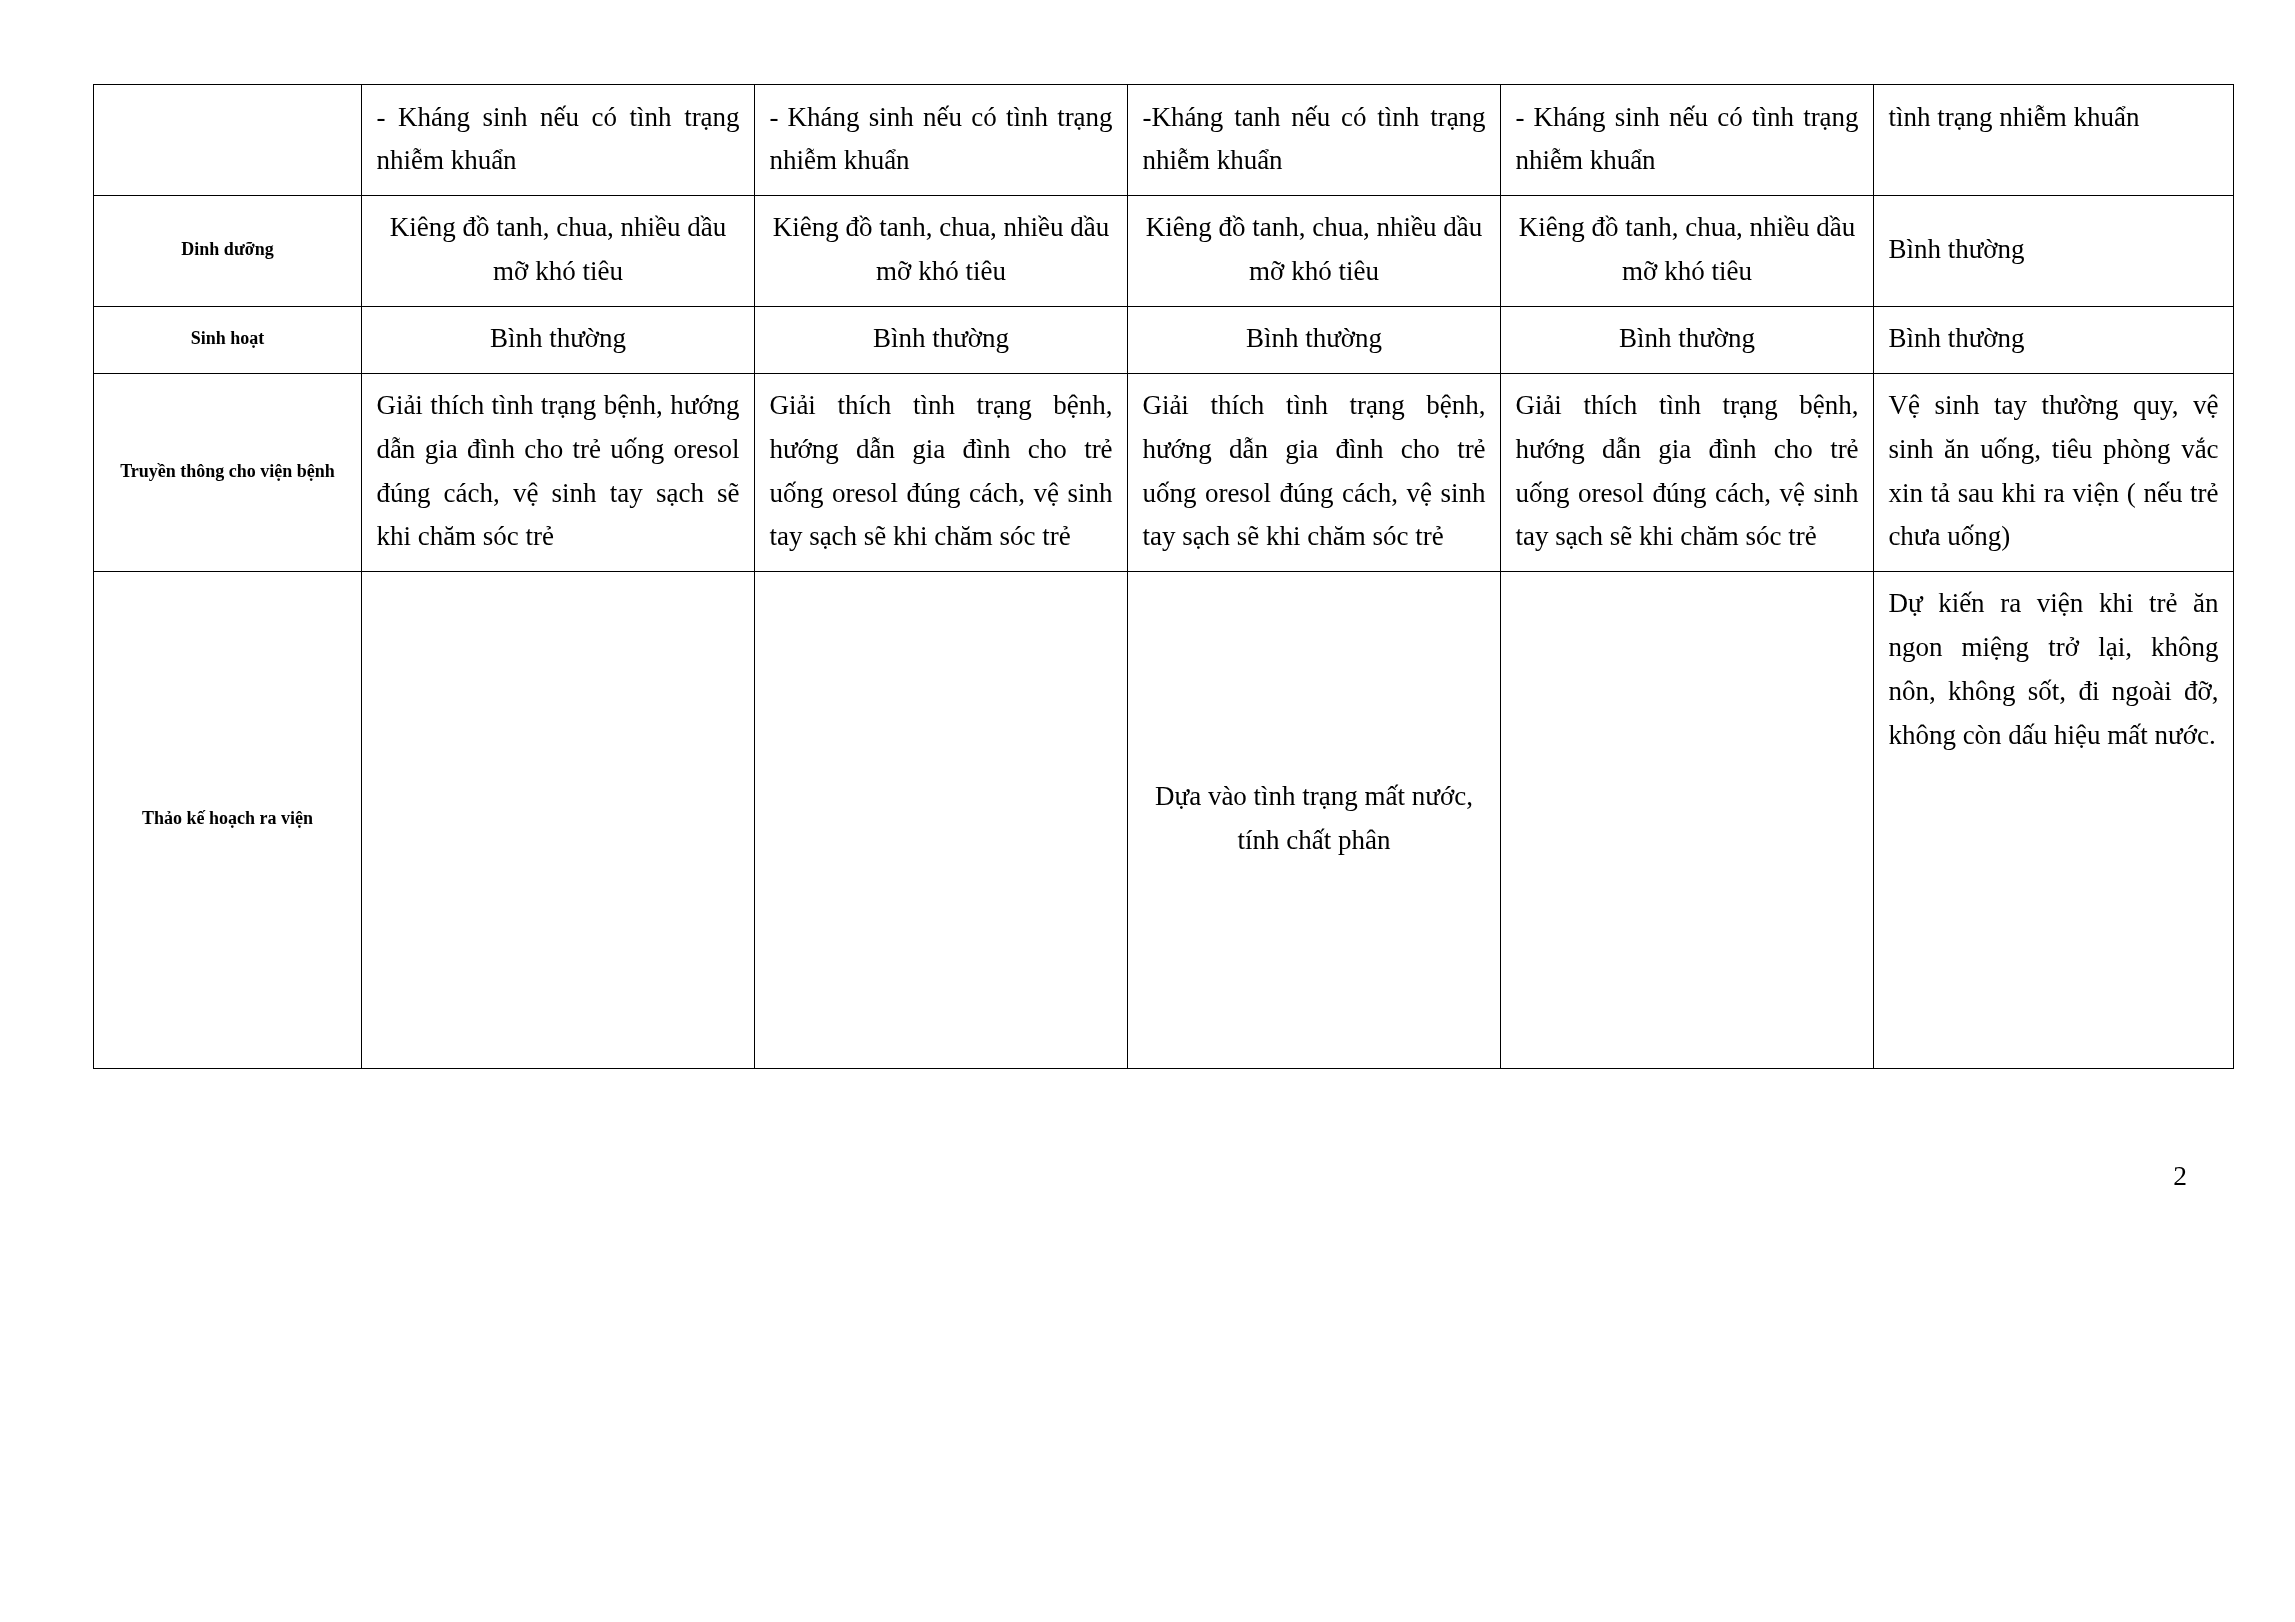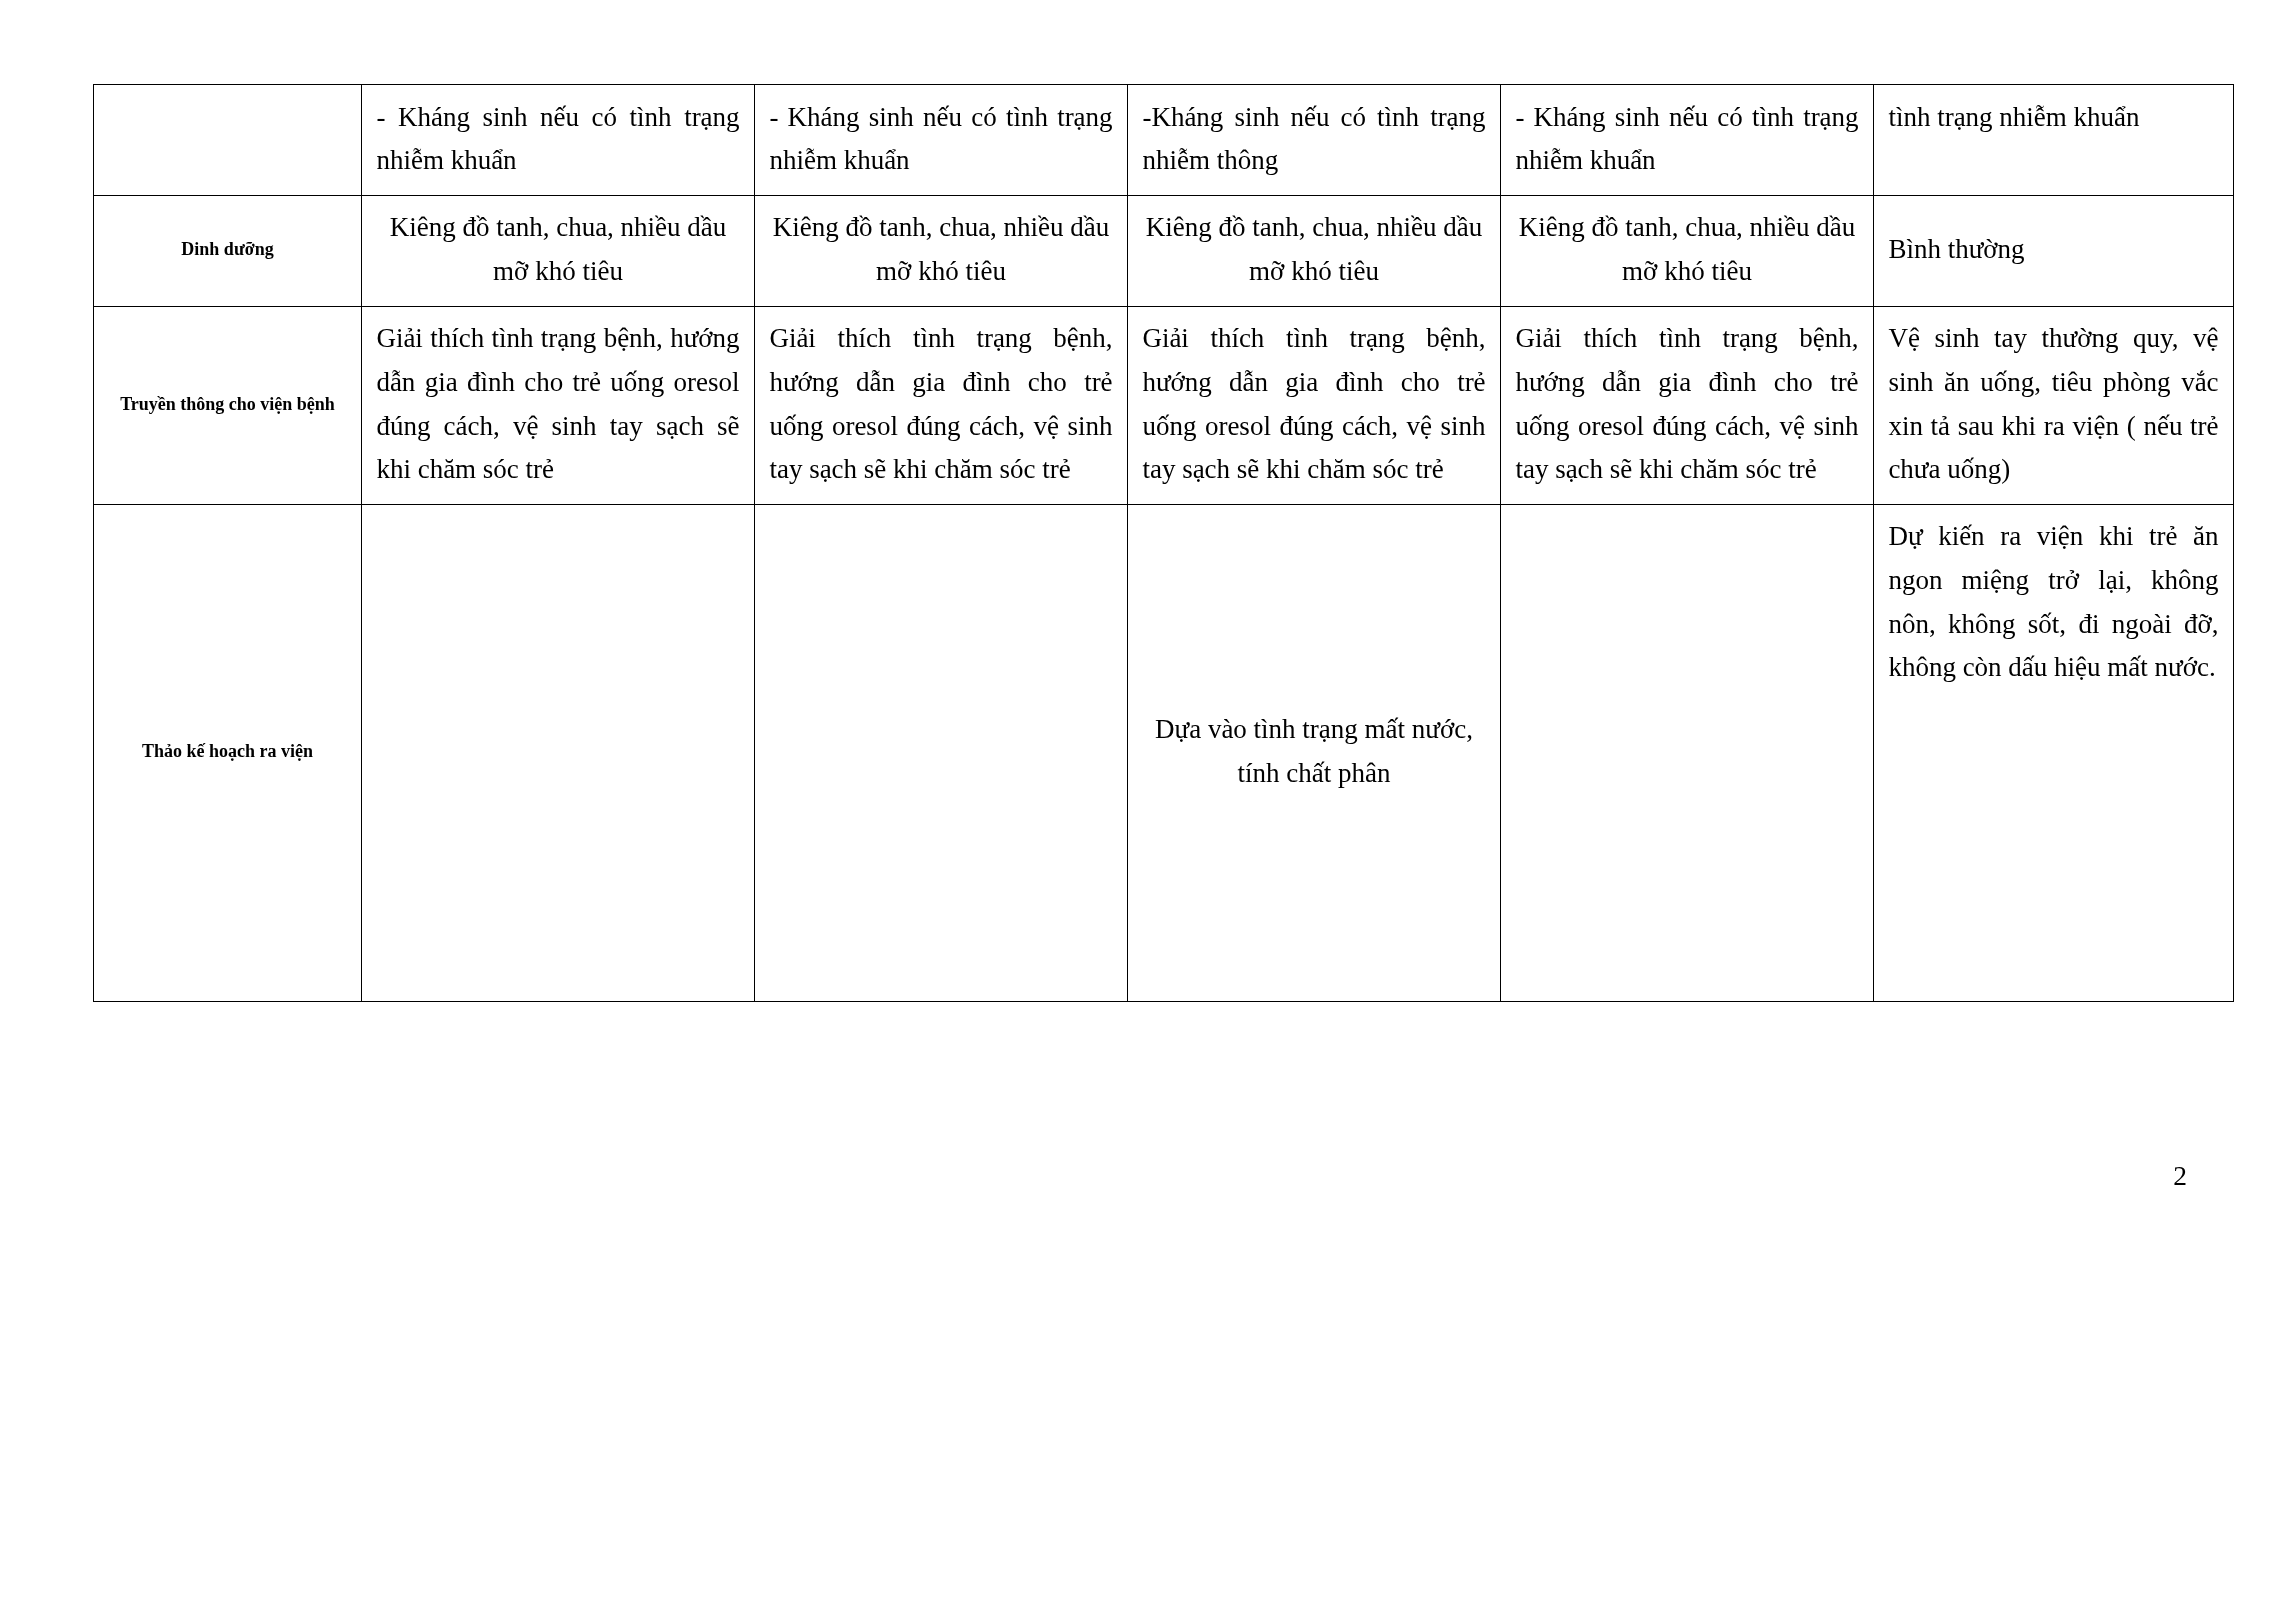--- a/index.html
+++ b/index.html
@@ -86,30 +86,38 @@
       <col class="col-c2">
       <col class="col-c3">
       <col class="col-c4">
       <col class="col-c5">
     </colgroup>
     <tbody>
       <tr>
         <td class="label-cell"></td>
         <td class="top-cell"><span class="justify-block">- Kháng sinh nếu có tình trạng nhiễm khuẩn</span></td>
         <td class="top-cell"><span class="justify-block">- Kháng sinh nếu có tình trạng nhiễm khuẩn</span></td>
-        <td class="top-cell"><span class="justify-block">-Kháng sinh nếu có tình trạng nhiễm thông</span></td>
+        <td class="top-cell"><span class="justify-block">-Kháng tanh nếu có tình trạng nhiễm khuẩn</span></td>
         <td class="top-cell"><span class="justify-block">- Kháng sinh nếu có tình trạng nhiễm khuẩn</span></td>
         <td class="top-cell"><span class="justify-block">tình trạng nhiễm khuẩn</span></td>
       </tr>
       <tr>
         <td class="label-cell">Dinh dưỡng</td>
         <td class="center-cell"><span>Kiêng đồ tanh, chua, nhiều dầu mỡ khó tiêu</span></td>
         <td class="center-cell"><span>Kiêng đồ tanh, chua, nhiều dầu mỡ khó tiêu</span></td>
         <td class="center-cell"><span>Kiêng đồ tanh, chua, nhiều dầu mỡ khó tiêu</span></td>
         <td class="center-cell"><span>Kiêng đồ tanh, chua, nhiều dầu mỡ khó tiêu</span></td>
+        <td><span>Bình thường</span></td>
+      </tr>
+      <tr>
+        <td class="label-cell">Sinh hoạt</td>
+        <td class="center-cell"><span>Bình thường</span></td>
+        <td class="center-cell"><span>Bình thường</span></td>
+        <td class="center-cell"><span>Bình thường</span></td>
+        <td class="center-cell"><span>Bình thường</span></td>
         <td><span>Bình thường</span></td>
       </tr>
       <tr>
         <td class="label-cell">Truyền thông cho viện bệnh</td>
         <td class="top-cell"><span class="justify-block">Giải thích tình trạng bệnh, hướng dẫn gia đình cho trẻ uống oresol đúng cách, vệ sinh tay sạch sẽ khi chăm sóc trẻ</span></td>
         <td class="top-cell"><span class="justify-block">Giải thích tình trạng bệnh, hướng dẫn gia đình cho trẻ uống oresol đúng cách, vệ sinh tay sạch sẽ khi chăm sóc trẻ</span></td>
         <td class="top-cell"><span class="justify-block">Giải thích tình trạng bệnh, hướng dẫn gia đình cho trẻ uống oresol đúng cách, vệ sinh tay sạch sẽ khi chăm sóc trẻ</span></td>
         <td class="top-cell"><span class="justify-block">Giải thích tình trạng bệnh, hướng dẫn gia đình cho trẻ uống oresol đúng cách, vệ sinh tay sạch sẽ khi chăm sóc trẻ</span></td>
         <td class="top-cell"><span class="justify-block">Vệ sinh tay thường quy, vệ sinh ăn uống, tiêu phòng vắc xin tả sau khi ra viện ( nếu trẻ chưa uống)</span></td>
       </tr>

